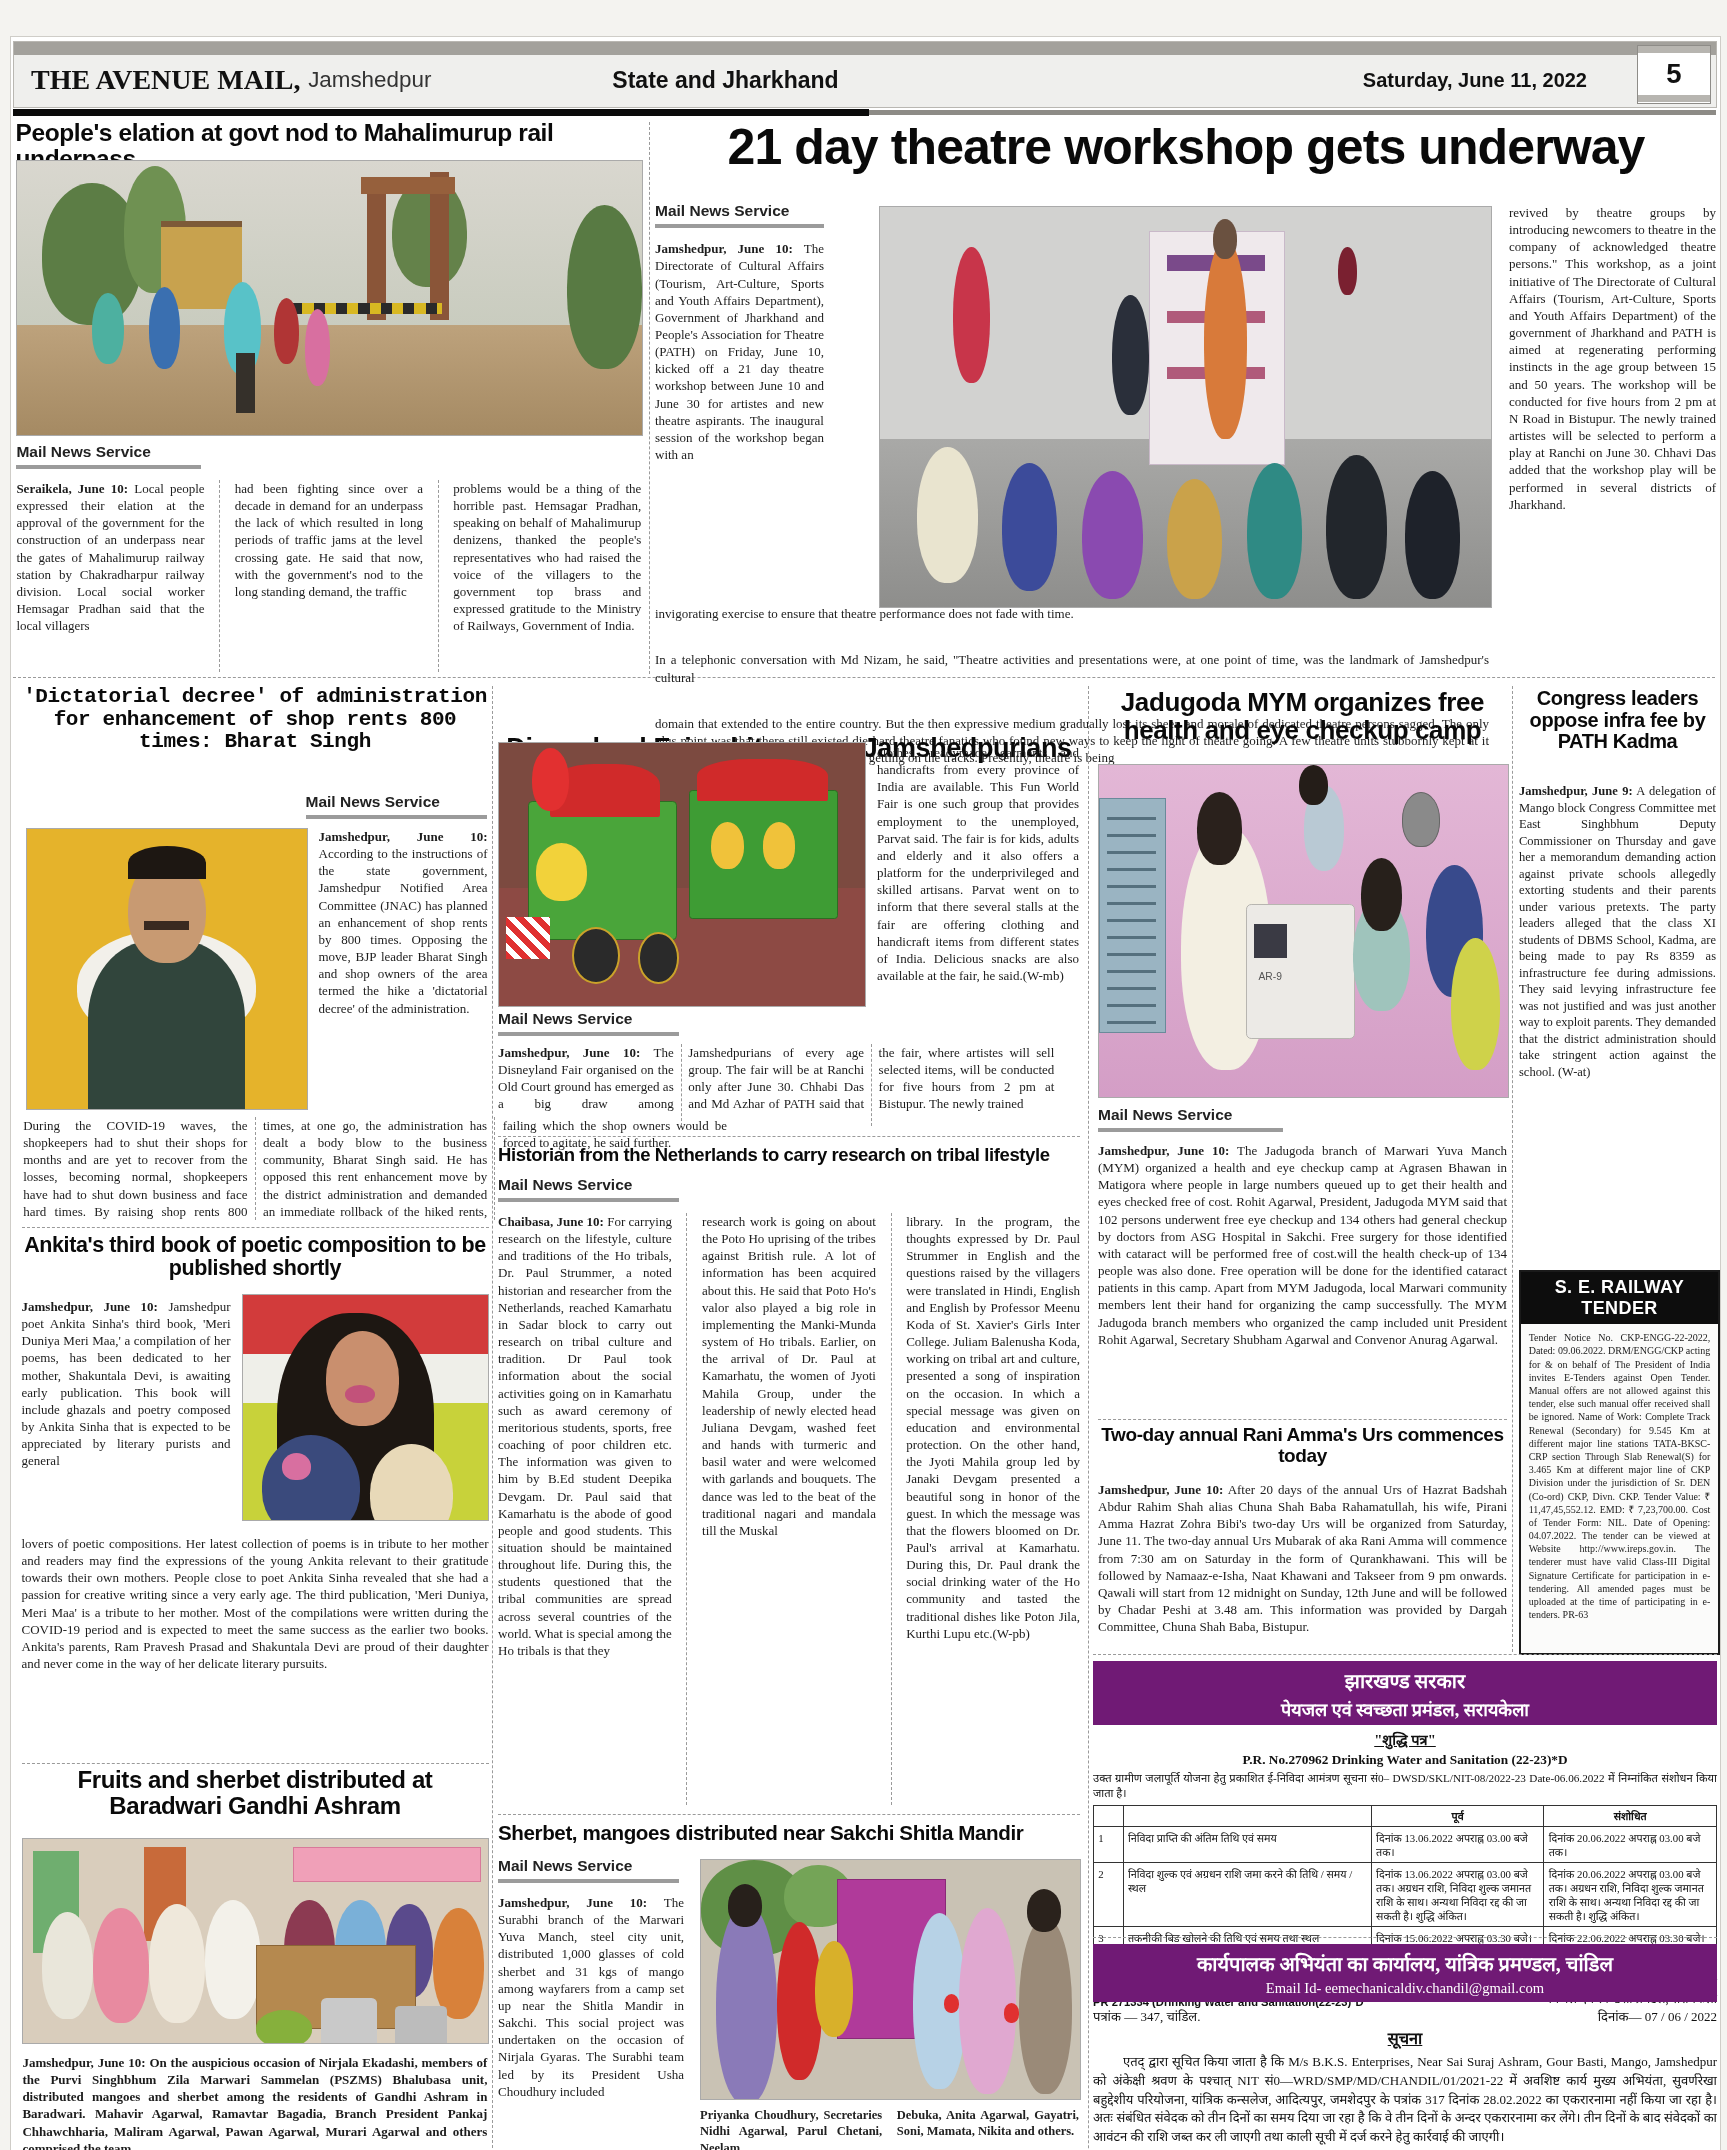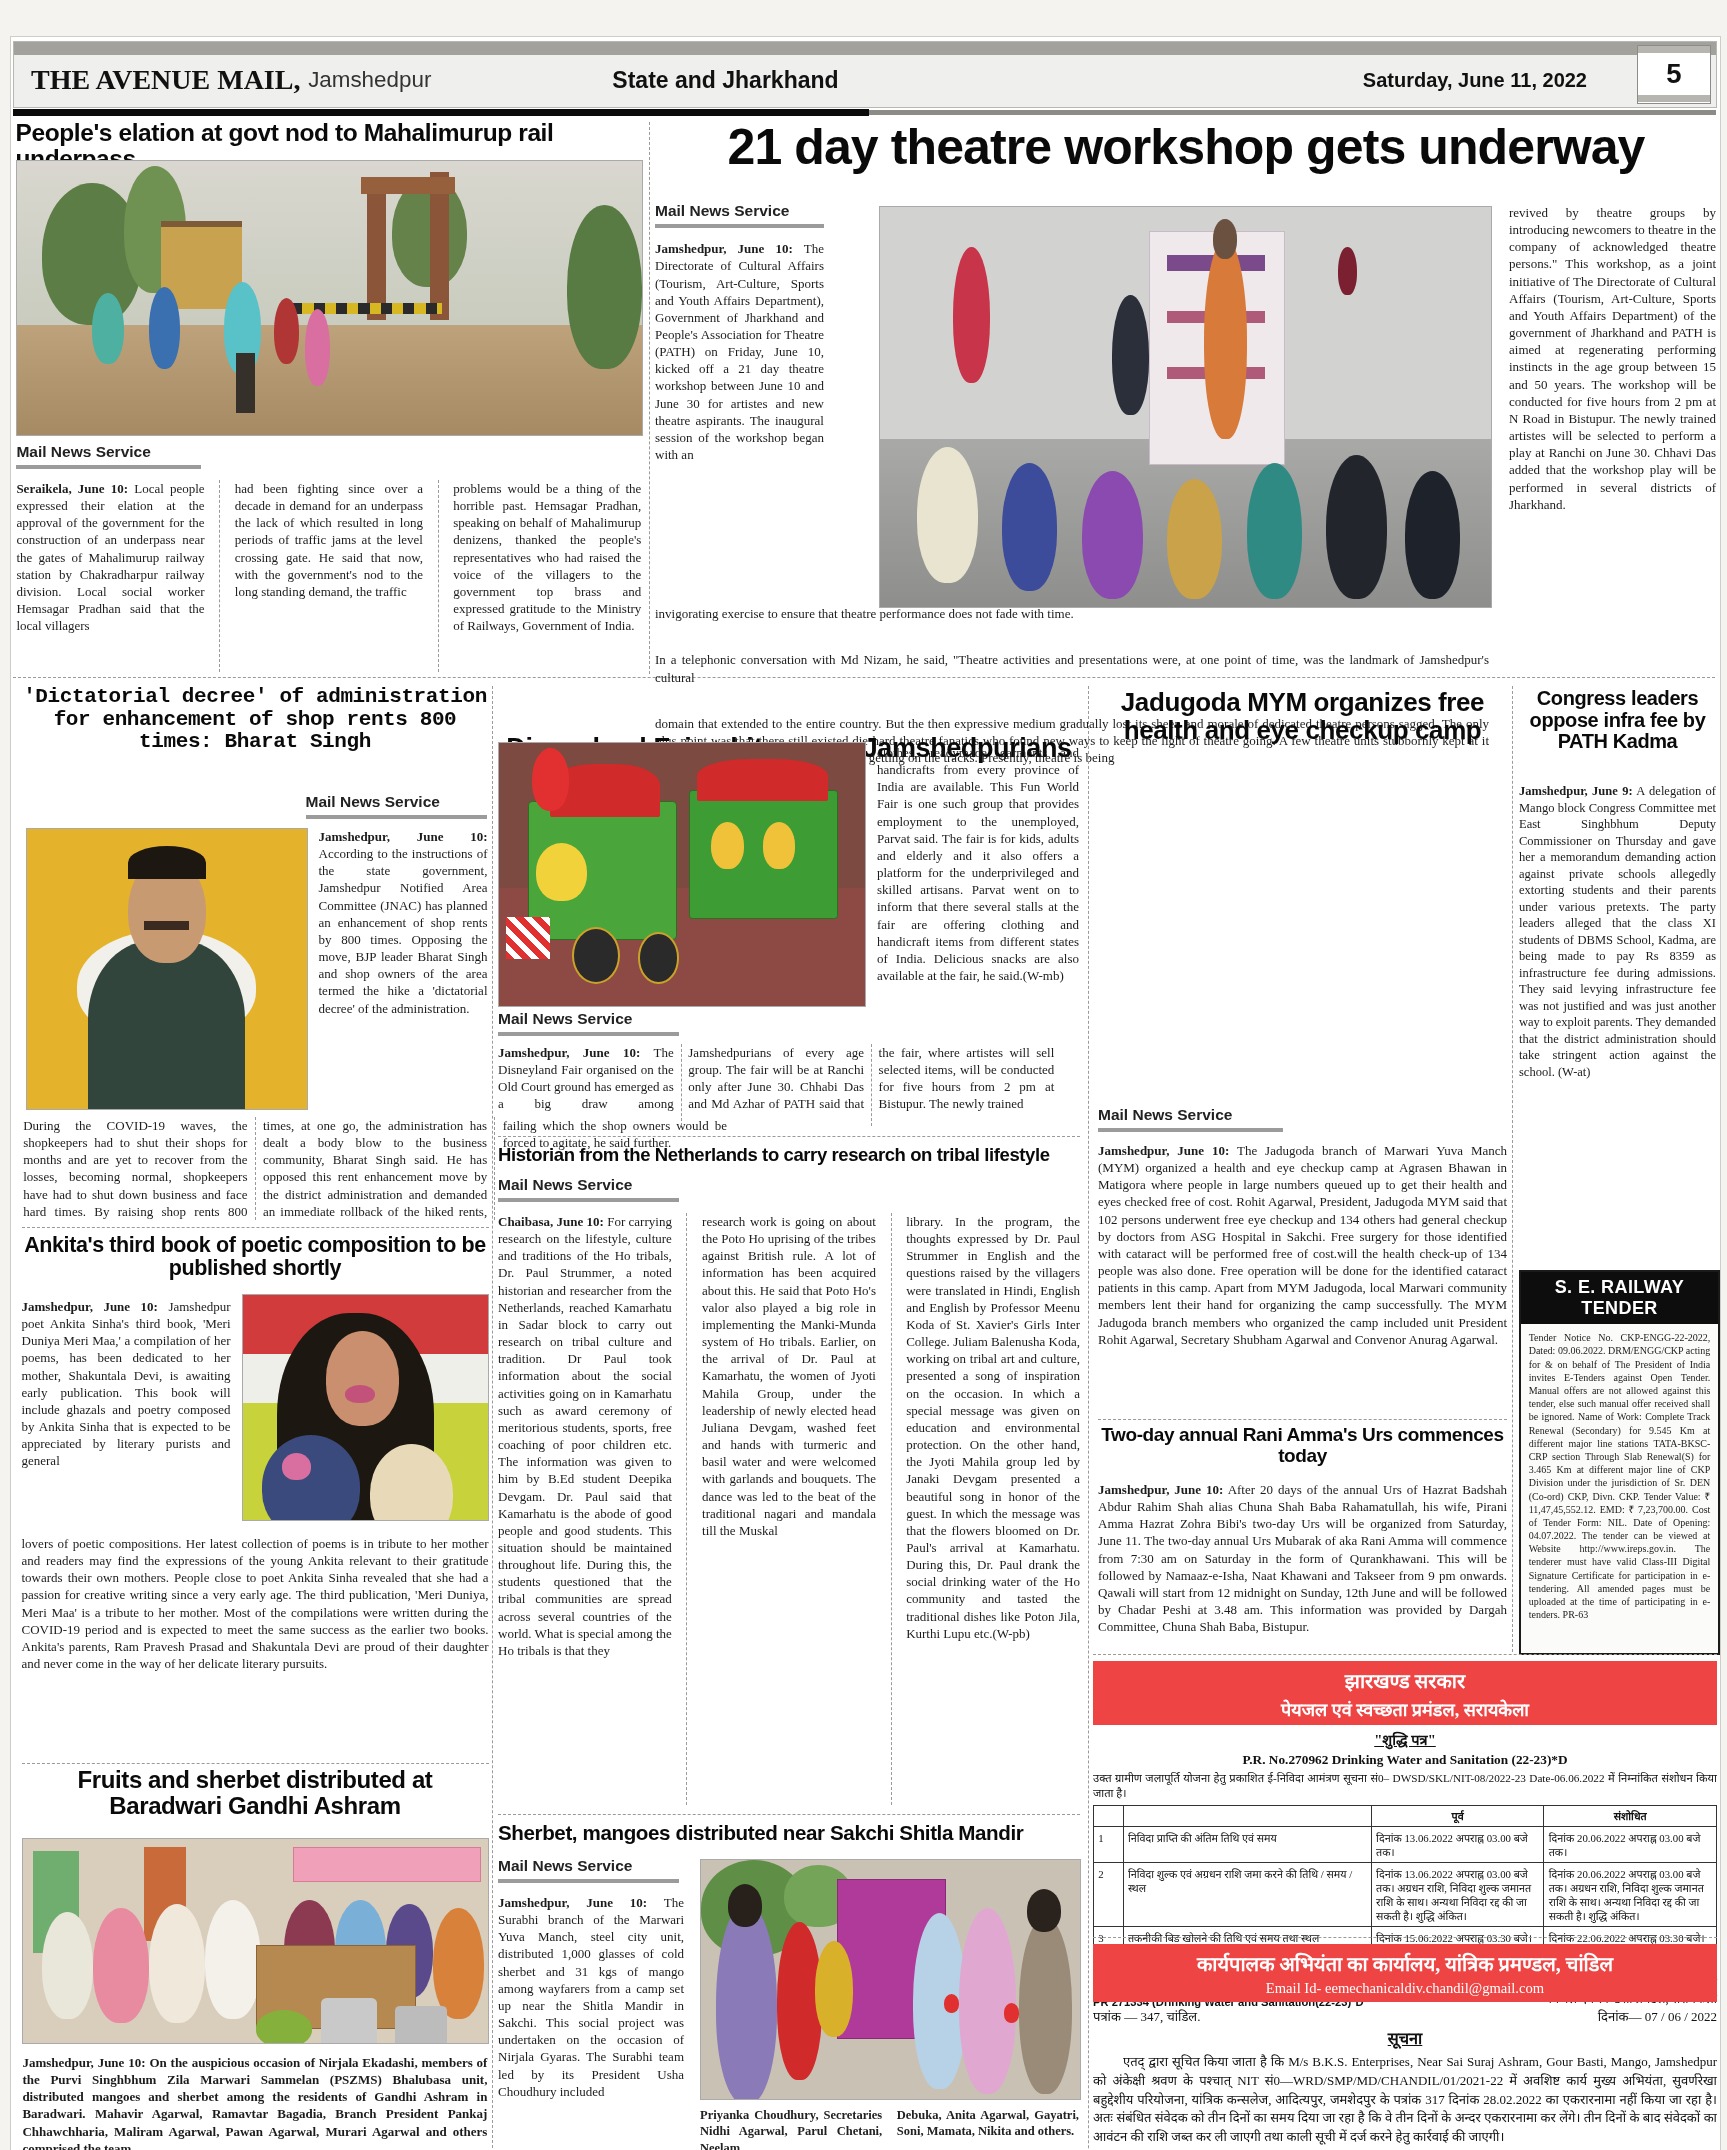--- a/index.html
+++ b/index.html
@@ -22,21 +22,21 @@
   .mast{background:#efefed;border:0.9px solid #b9b7b2;}
   .maststrip{height:13px;background:#a3a19c;}
   .mastrow{display:flex;align-items:center;height:50px;padding:0 17px;}
   .brand{font-family:"Liberation Serif",serif;font-weight:bold;font-size:28px;letter-spacing:0;}
   .brandcity{font-family:"Liberation Sans",sans-serif;font-size:22.4px;font-weight:normal;color:#333;margin-left:7.7px;}
   .section{font-family:"Liberation Sans",sans-serif;font-weight:bold;font-size:23px;}
   .dateline{font-family:"Liberation Sans",sans-serif;font-weight:bold;font-size:20px;}
   .pagebox{position:absolute;right:5.2px;top:3.4px;width:72px;height:57px;background:#fff;border:0.9px solid #8e8c88;text-align:center;}
   .pagebox .pstrip{height:6.9px;background:#b7b5b0;}
   .pagenum{font-family:"Liberation Sans",sans-serif;font-weight:bold;font-size:27.5px;line-height:41px;}
-  .banner{background:#ef4444;color:#fff;text-align:center;font-family:"Liberation Sans",sans-serif;font-weight:bold;}
+  .banner{background:#701a75;color:#fff;text-align:center;font-family:"Liberation Sans",sans-serif;font-weight:bold;}
   .hin{font-family:"Liberation Serif","DejaVu Sans",serif;}
   table.nt{border-collapse:collapse;width:100%;background:#fff;}
   table.nt td,table.nt th{border:0.9px solid #333;padding:3.4px 4.3px;font-size:10.8px;line-height:1.3;vertical-align:top;text-align:left;font-weight:normal;}
   table.nt th{text-align:center;font-weight:bold;}
   .tbox{border:2.2px solid #1a1a1a;background:#fbfbfa;}
   .tboxhead{background:#0d0d0d;color:#fff;font-family:"Liberation Sans",sans-serif;font-weight:bold;font-size:18px;text-align:center;padding:5.2px 0;letter-spacing:0.4px;}
   .tboxbody{padding:6.9px 7.7px;font-size:10px;line-height:1.32;text-align:justify;color:#222;}
   .caption{font-size:12.5px;line-height:1.3;text-align:justify;font-weight:bold;color:#222;}
   .prline{font-family:"Liberation Sans",sans-serif;font-weight:bold;font-size:11.2px;}
   .sig{font-size:12.5px;text-align:right;line-height:1.3;}
@@ -196,20 +196,37 @@
     <div class="c bt"><b>Chaibasa, June 10:</b> <span>For carrying research on the lifestyle, culture and traditions of the Ho tribals, Dr. Paul Strummer, a noted historian and researcher from the Netherlands, reached Kamarhatu in Sadar block to carry out research on tribal culture and tradition. Dr Paul took information about the social activities going on in Kamarhatu such as award ceremony of meritorious students, sports, free coaching of poor children etc. The information was given to him by B.Ed student Deepika Devgam. Dr. Paul said that Kamarhatu is the abode of good people and good students. This situation should be maintained throughout life. During this, the students questioned that the tribal communities are spread across several countries of the world. What is special among the Ho tribals is that they</span></div>
     <div class="vsep"></div>
     <div class="c bt">research work is going on about the Poto Ho uprising of the tribes against British rule. A lot of information has been acquired about this. He said that Poto Ho's valor also played a big role in implementing the Manki-Munda system of Ho tribals. Earlier, on the arrival of Dr. Paul at Kamarhatu, the women of Jyoti Mahila Group, under the leadership of newly elected head Juliana Devgam, washed feet and hands with turmeric and basil water and were welcomed with garlands and bouquets. The dance was led to the beat of the traditional nagari and mandala till the Muskal</div>
     <div class="vsep"></div>
     <div class="c bt">library. In the program, the thoughts expressed by Dr. Paul Strummer in English and the questions raised by the villagers were translated in Hindi, English and English by Professor Meenu Koda of St. Xavier's Girls Inter College. Juliam Balenusha Koda, working on tribal art and culture, presented a song of inspiration on the occasion. In which a special message was given on education and environmental protection. On the other hand, the Jyoti Mahila group led by Janaki Devgam presented a beautiful song in honor of the guest. In which the message was that the flowers bloomed on Dr. Paul's arrival at Kamarhatu. During this, Dr. Paul drank the social drinking water of the Ho community and tasted the traditional dishes like Poton Jila, Kurthi Lupu etc.(W-pb)</div>
   </div>
 </div>
 
 <div class="abs" style="left:1098px;top:688px;width:409px;height:728px;">
   <div class="h hc" style="font-size:26px;">Jadugoda MYM organizes free health and eye checkup camp</div>
+  <div class="photo" style="left:0;top:76px;width:409px;height:332px;">
+    <div class="rect" style="left:0;top:0;width:100%;height:100%;background:linear-gradient(#e3b7d6,#d49ec6);"></div>
+    <div class="rect" style="left:0;top:10%;width:16%;height:70%;background:#9ab4c2;border:1.7px solid #6a8a9a;"></div>
+    <div class="rect" style="left:2%;top:12%;width:12%;height:66%;background:repeating-linear-gradient(0deg,#55707e 0 3.4px,#9ab4c2 3.4px 17px);"></div>
+    <div class="blob" style="left:20%;top:18%;width:22%;height:74%;background:#f3efe2;"></div>
+    <div class="blob" style="left:24%;top:8%;width:11%;height:22%;background:#2a211c;"></div>
+    <div class="rect" style="left:36%;top:42%;width:26%;height:40%;background:#eceae6;border:1.3px solid #b7b5b0;border-radius:5.2px;"></div>
+    <div class="rect" style="left:38%;top:48%;width:8%;height:10%;background:#3a3a44;"></div>
+    <div class="blob" style="left:62%;top:40%;width:14%;height:34%;background:#9fc4bc;"></div>
+    <div class="blob" style="left:64%;top:28%;width:10%;height:22%;background:#27201b;"></div>
+    <div class="blob" style="left:50%;top:6%;width:10%;height:26%;background:#b9c9d4;"></div>
+    <div class="blob" style="left:49%;top:0%;width:7%;height:12%;background:#241d18;"></div>
+    <div class="blob" style="left:80%;top:30%;width:14%;height:40%;background:#384a8c;"></div>
+    <div class="blob" style="left:86%;top:52%;width:12%;height:40%;background:#cfd24a;"></div>
+    <div class="blob" style="left:74%;top:8%;width:9%;height:16%;background:#8a8a8a;border:1.7px solid #666;"></div>
+    <div class="rect hin" style="left:39%;top:62%;width:20%;color:#555;font-size:10.3px;font-family:'Liberation Sans',sans-serif;">AR-9</div>
+  </div>
   <div style="position:absolute;left:0;top:418px;width:185px;">
     <div class="by">Mail News Service</div>
     <div class="byr"></div>
   </div>
   <div class="bt" style="position:absolute;left:0;top:454px;width:409px;height:271px;"><b>Jamshedpur, June 10:</b> <span>The Jadugoda branch of Marwari Yuva Manch (MYM) organized a health and eye checkup camp at Agrasen Bhawan in Matigora where people in large numbers queued up to get their health and eyes checked free of cost. Rohit Agarwal, President, Jadugoda MYM said that 102 persons underwent free eye checkup and 134 others had general checkup by doctors from ASG Hospital in Sakchi. Free surgery for those identified with cataract will be performed free of cost.will the health check-up of 134 people was also done. Free operation will be done for the identified cataract patients in this camp. Apart from MYM Jadugoda, local Marwari community members lent their hand for organizing the camp successfully. The MYM Jadugoda branch members who organized the camp included unit President Rohit Agarwal, Secretary Shubham Agarwal and Convenor Anurag Agarwal.</span></div>
 </div>
 
 <div class="abs" style="left:1519px;top:688px;width:197px;height:555px;">
   <div class="h hc" style="font-size:20px;">Congress leaders oppose infra fee by PATH Kadma</div>
   <div class="bt" style="position:absolute;left:0;top:95px;width:197px;height:456px;font-size:12.5px;"><b>Jamshedpur, June 9:</b> <span>A delegation of Mango block Congress Committee met East Singhbhum Deputy Commissioner on Thursday and gave her a memorandum demanding action against private schools allegedly extorting students and their parents under various pretexts. The party leaders alleged that the class XI students of DBMS School, Kadma, are being made to pay Rs 8359 as infrastructure fee during admissions. They said levying infrastructure fee was not justified and was just another way to exploit parents. They demanded that the district administration should take stringent action against the school. (W-at)</span></div>

